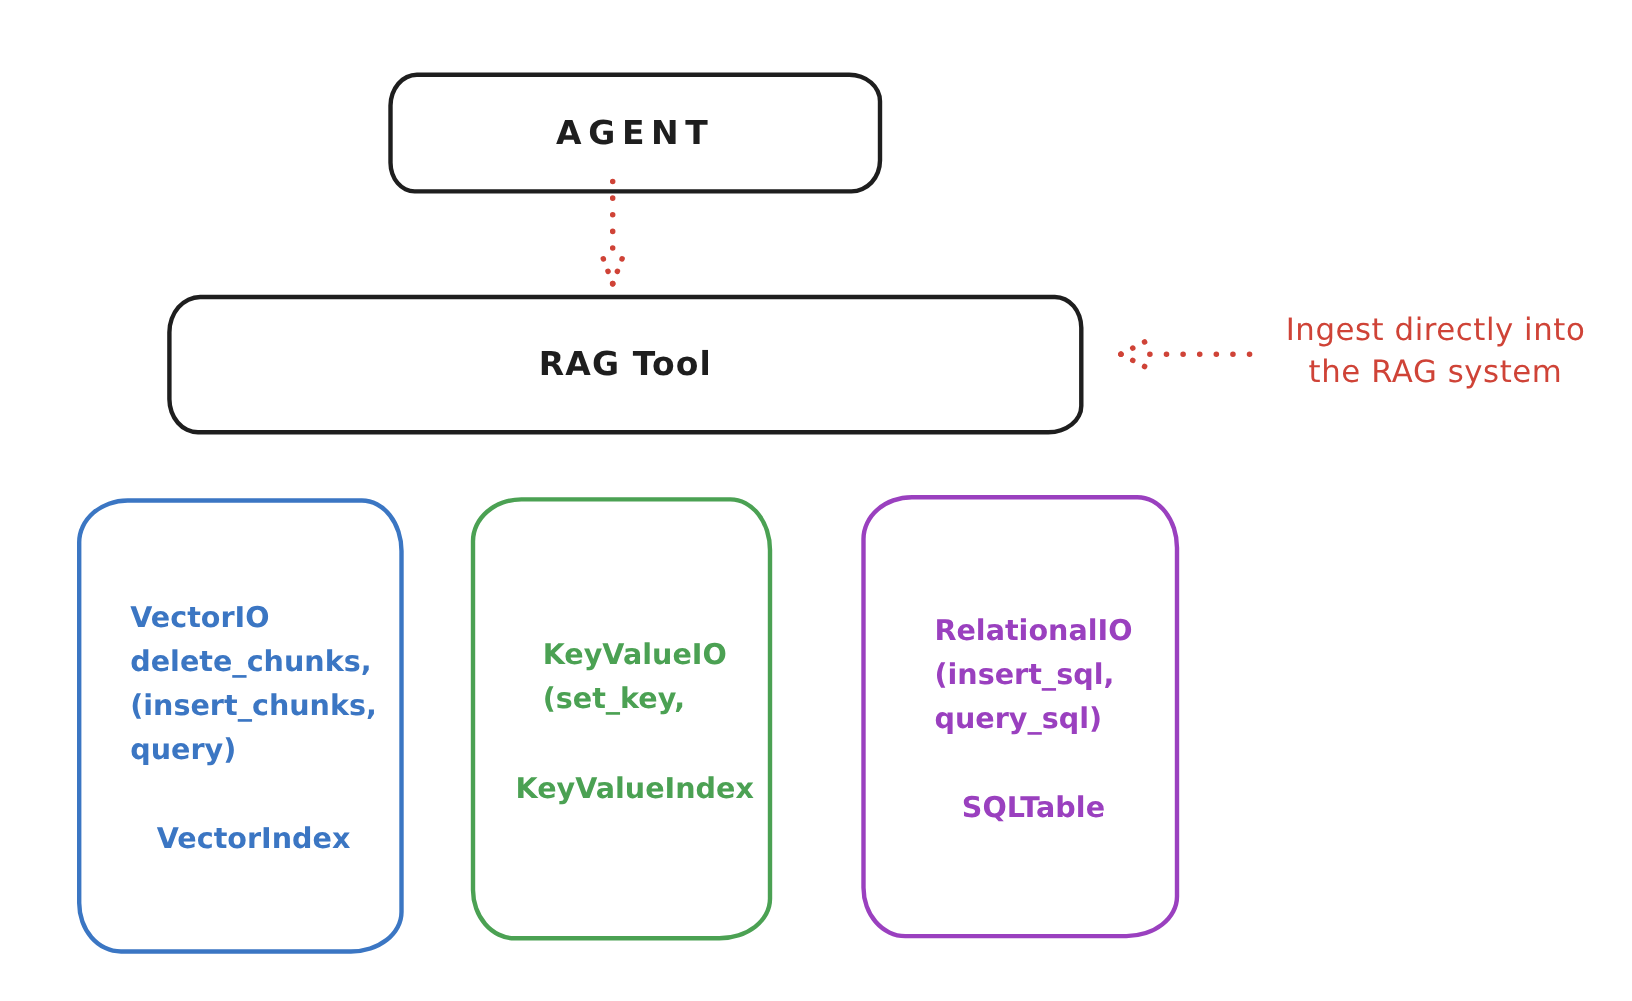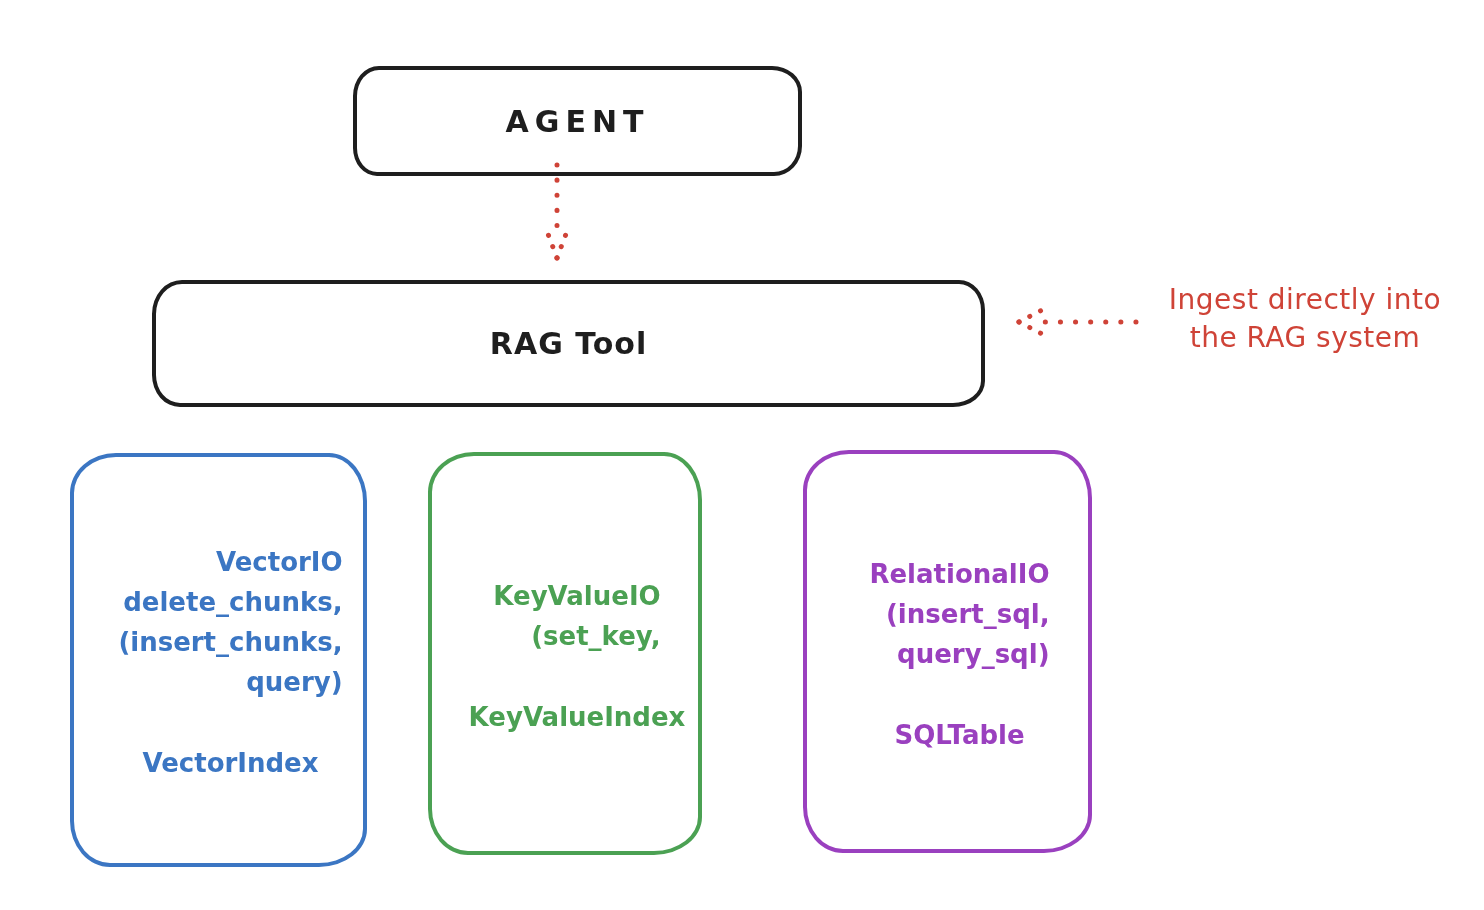--- a/index.html
+++ b/index.html
@@ -23,53 +23,53 @@
     left: 353px; top: 52px; width: 449px; height: 110px;
     border: 4px solid var(--ink, #1e1e1e);
     border-radius: 26px 30px 28px 24px / 30px 26px 30px 28px;
     margin-top: 14px;
   }
   .agent-label {
     font-size: 30px; font-weight: bold; letter-spacing: 6px;
     color: var(--ink, #1e1e1e);
   }
   .rag-box {
-    left: 152px; top: 280px; width: 833px; height: 127px;
+    left: 152px; top: 268px; width: 833px; height: 127px;
     border: 4px solid var(--ink, #1e1e1e);
     border-radius: 30px 26px 32px 28px / 34px 30px 26px 32px;
   }
   .rag-label {
     font-size: 30px; font-weight: 600; letter-spacing: 1px;
     color: var(--ink, #1e1e1e);
   }
   .card {
     position: absolute;
     background: #ffffff;
     box-sizing: border-box;
     display: flex;
     flex-direction: column;
     align-items: center;
     justify-content: center;
-    text-align: right;
+    text-align: left;
     border-radius: 46px 38px 48px 40px / 40px 48px 38px 46px;
     padding-left: 24px;
   }
   .card .sig { font-size: 26px; line-height: 40px; font-weight: 600; }
   .card .index-label { margin-top: 46px; font-size: 26px; font-weight: 600; }
   .card-vector {
     left: 70px; top: 453px; width: 297px; height: 414px;
     border: 4px solid var(--blue, #3b76c3); color: var(--blue, #3b76c3);
   }
   .card-keyvalue {
     left: 428px; top: 452px; width: 274px; height: 403px;
     border: 4px solid var(--green, #4ba153); color: var(--green, #4ba153);
   }
   .card-relational {
     left: 783px; top: 450px; width: 289px; height: 403px;
-    border: 4px solid var(--purple, #9a40bf); color: var(--purple, #9a40bf); margin-left: 20px;
+    border: 4px solid var(--purple, #9a40bf); color: var(--purple, #9a40bf);
   }
   .annotation {
     position: absolute;
     left: 1138px; top: 281px; width: 334px;
     text-align: center;
     color: var(--red, #cf4337);
     font-size: 28px; font-weight: normal; line-height: 38px;
     letter-spacing: 0.5px;
   }
   .arrow { position: absolute; }

